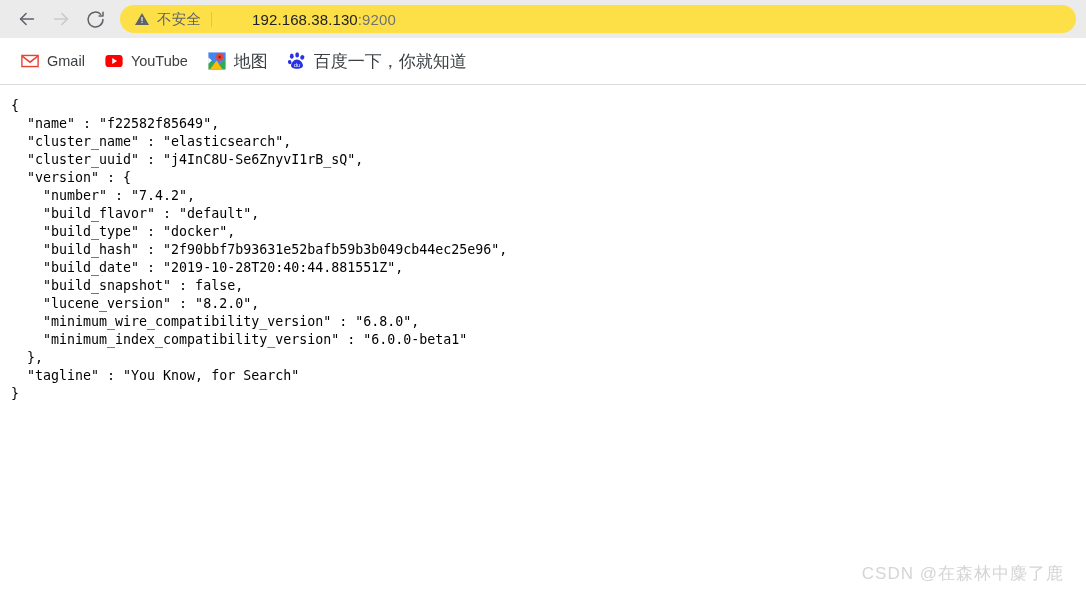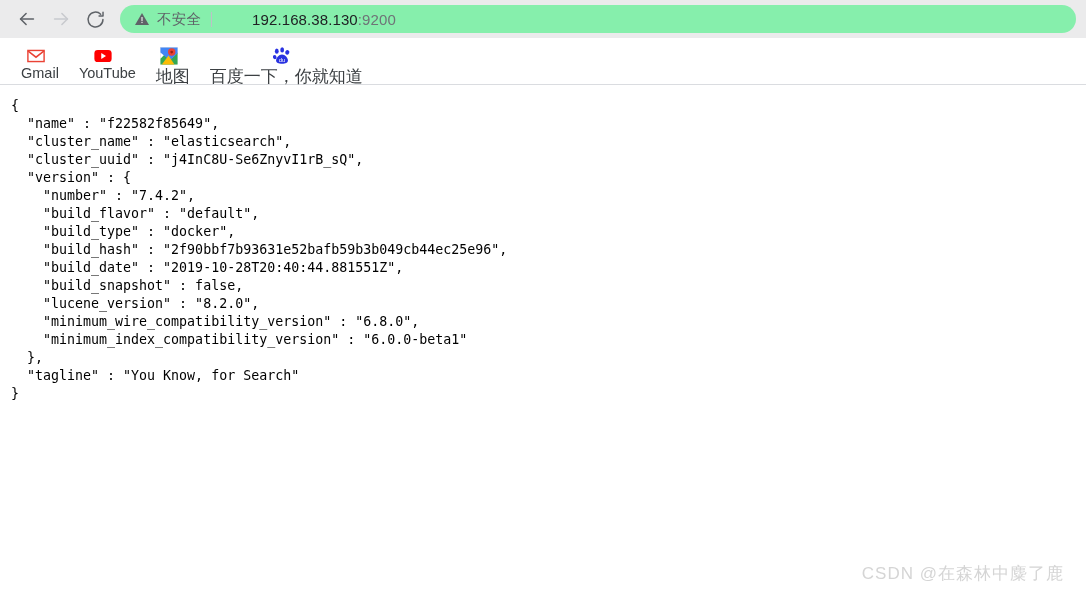--- a/index.html
+++ b/index.html
@@ -33,21 +33,21 @@
     border-radius: 50%;
     flex: none;
   }
   .nav-btn svg { display: block; }
 
   .omnibox {
     flex: 1;
     height: 28px;
     margin-left: 8px;
     margin-right: 10px;
-    background: #86efac;
+    background: #fde047;
     border-radius: 14px;
     display: flex;
     align-items: center;
     padding: 0 14px;
     box-sizing: border-box;
     min-width: 0;
   }
   .warn-icon { flex: none; margin-right: 7px; display: flex; }
   .not-secure {
     font-size: 14.5px;
@@ -82,21 +82,20 @@
     border-bottom: 1px solid #dadce0;
   }
   .bookmark {
     display: flex;
     align-items: center;
     height: 28px;
     padding: 0 7px;
     border-radius: 4px;
     margin-right: 6px;
     white-space: nowrap;
-    flex-direction: column;
   }
   .bookmark .bm-icon {
     width: 18px;
     height: 18px;
     display: flex;
     align-items: center;
     justify-content: center;
     margin-right: 8px;
     flex: none;
   }

